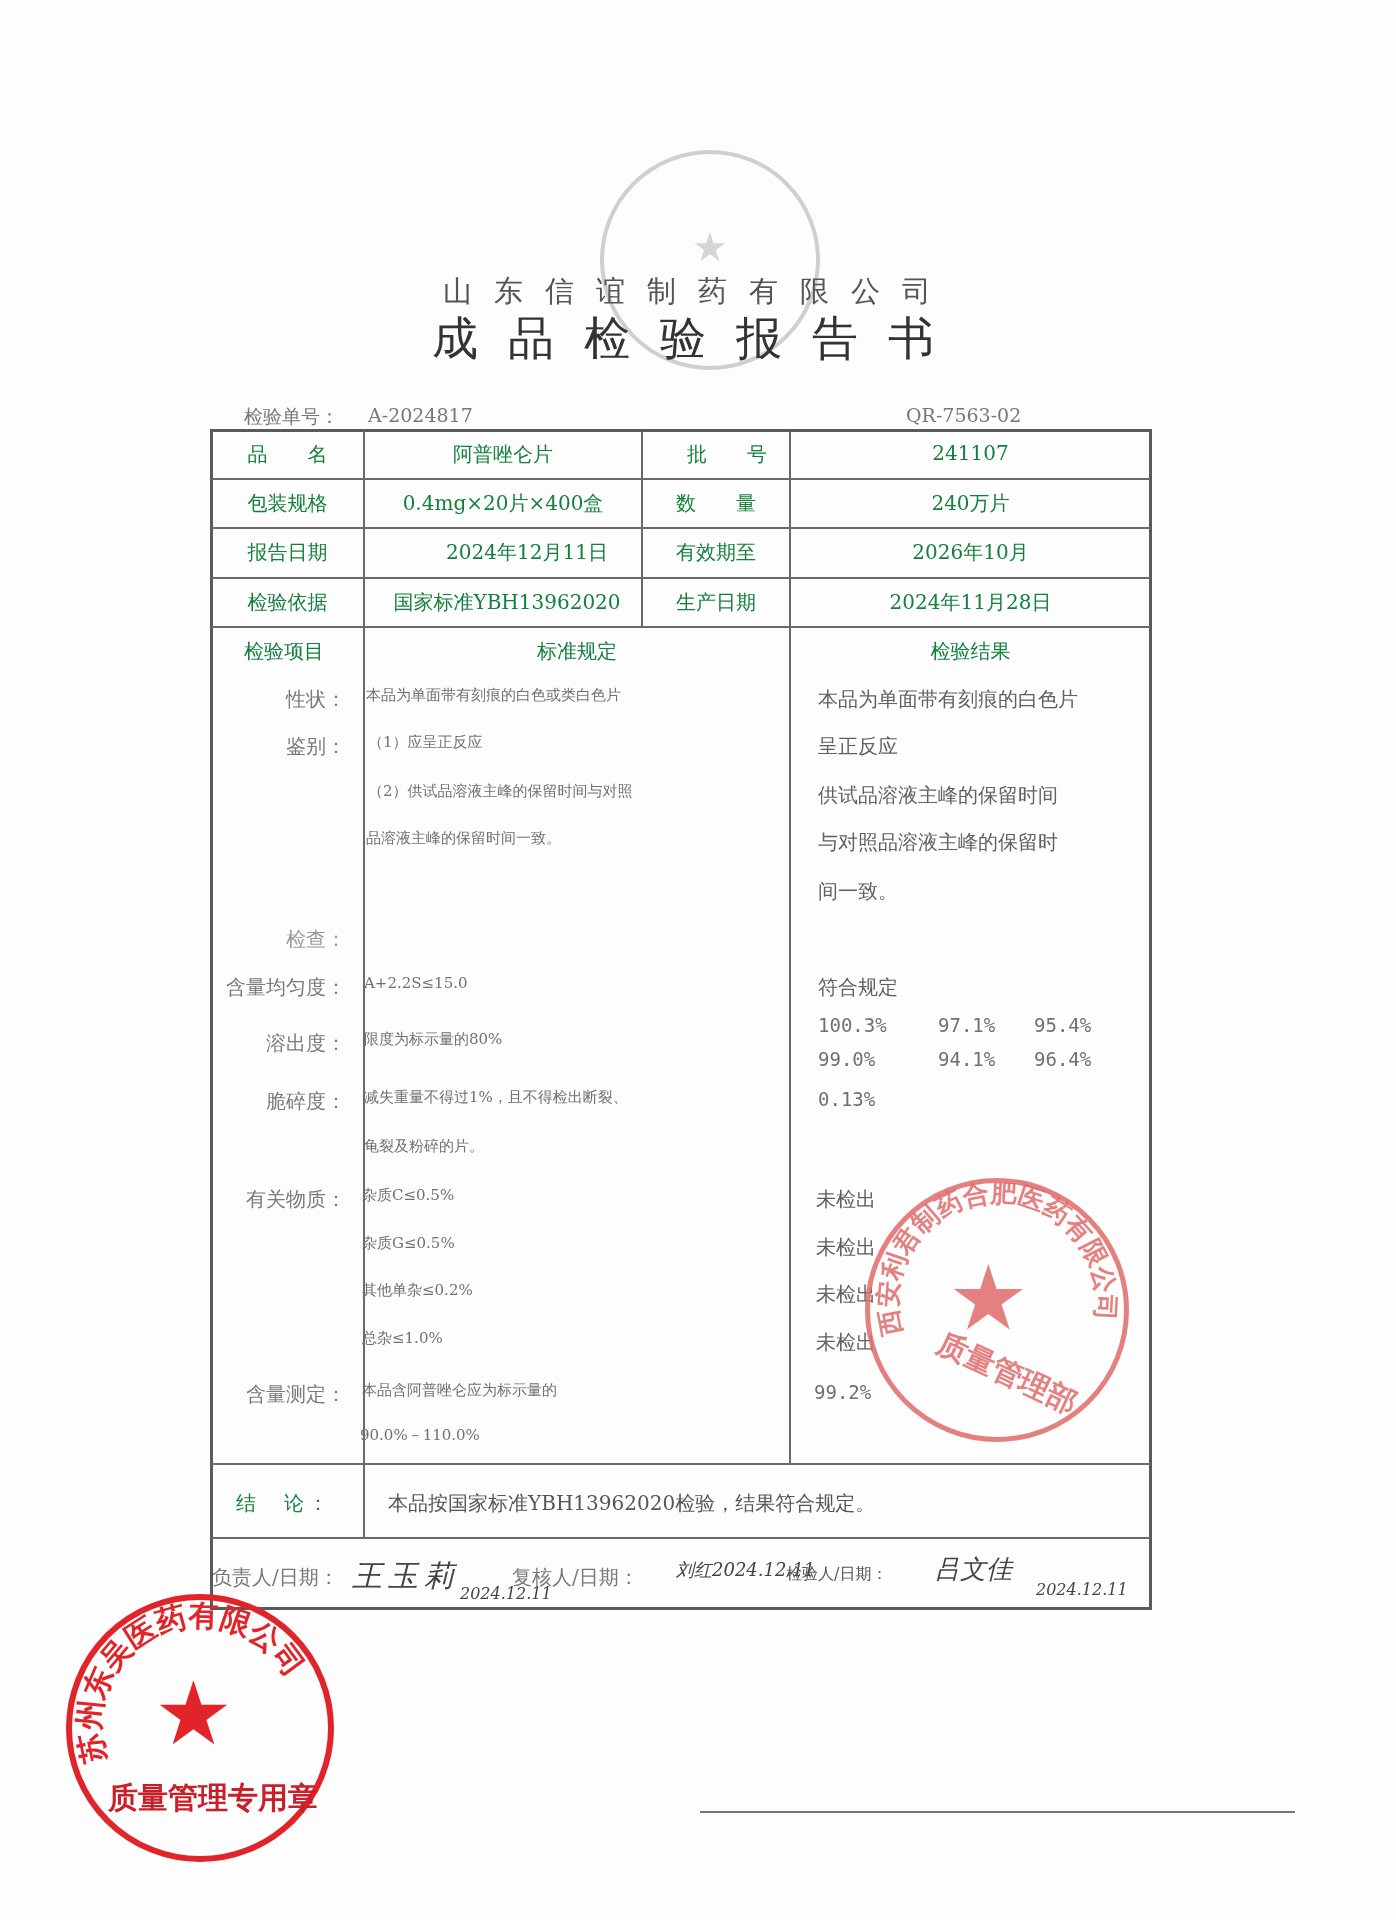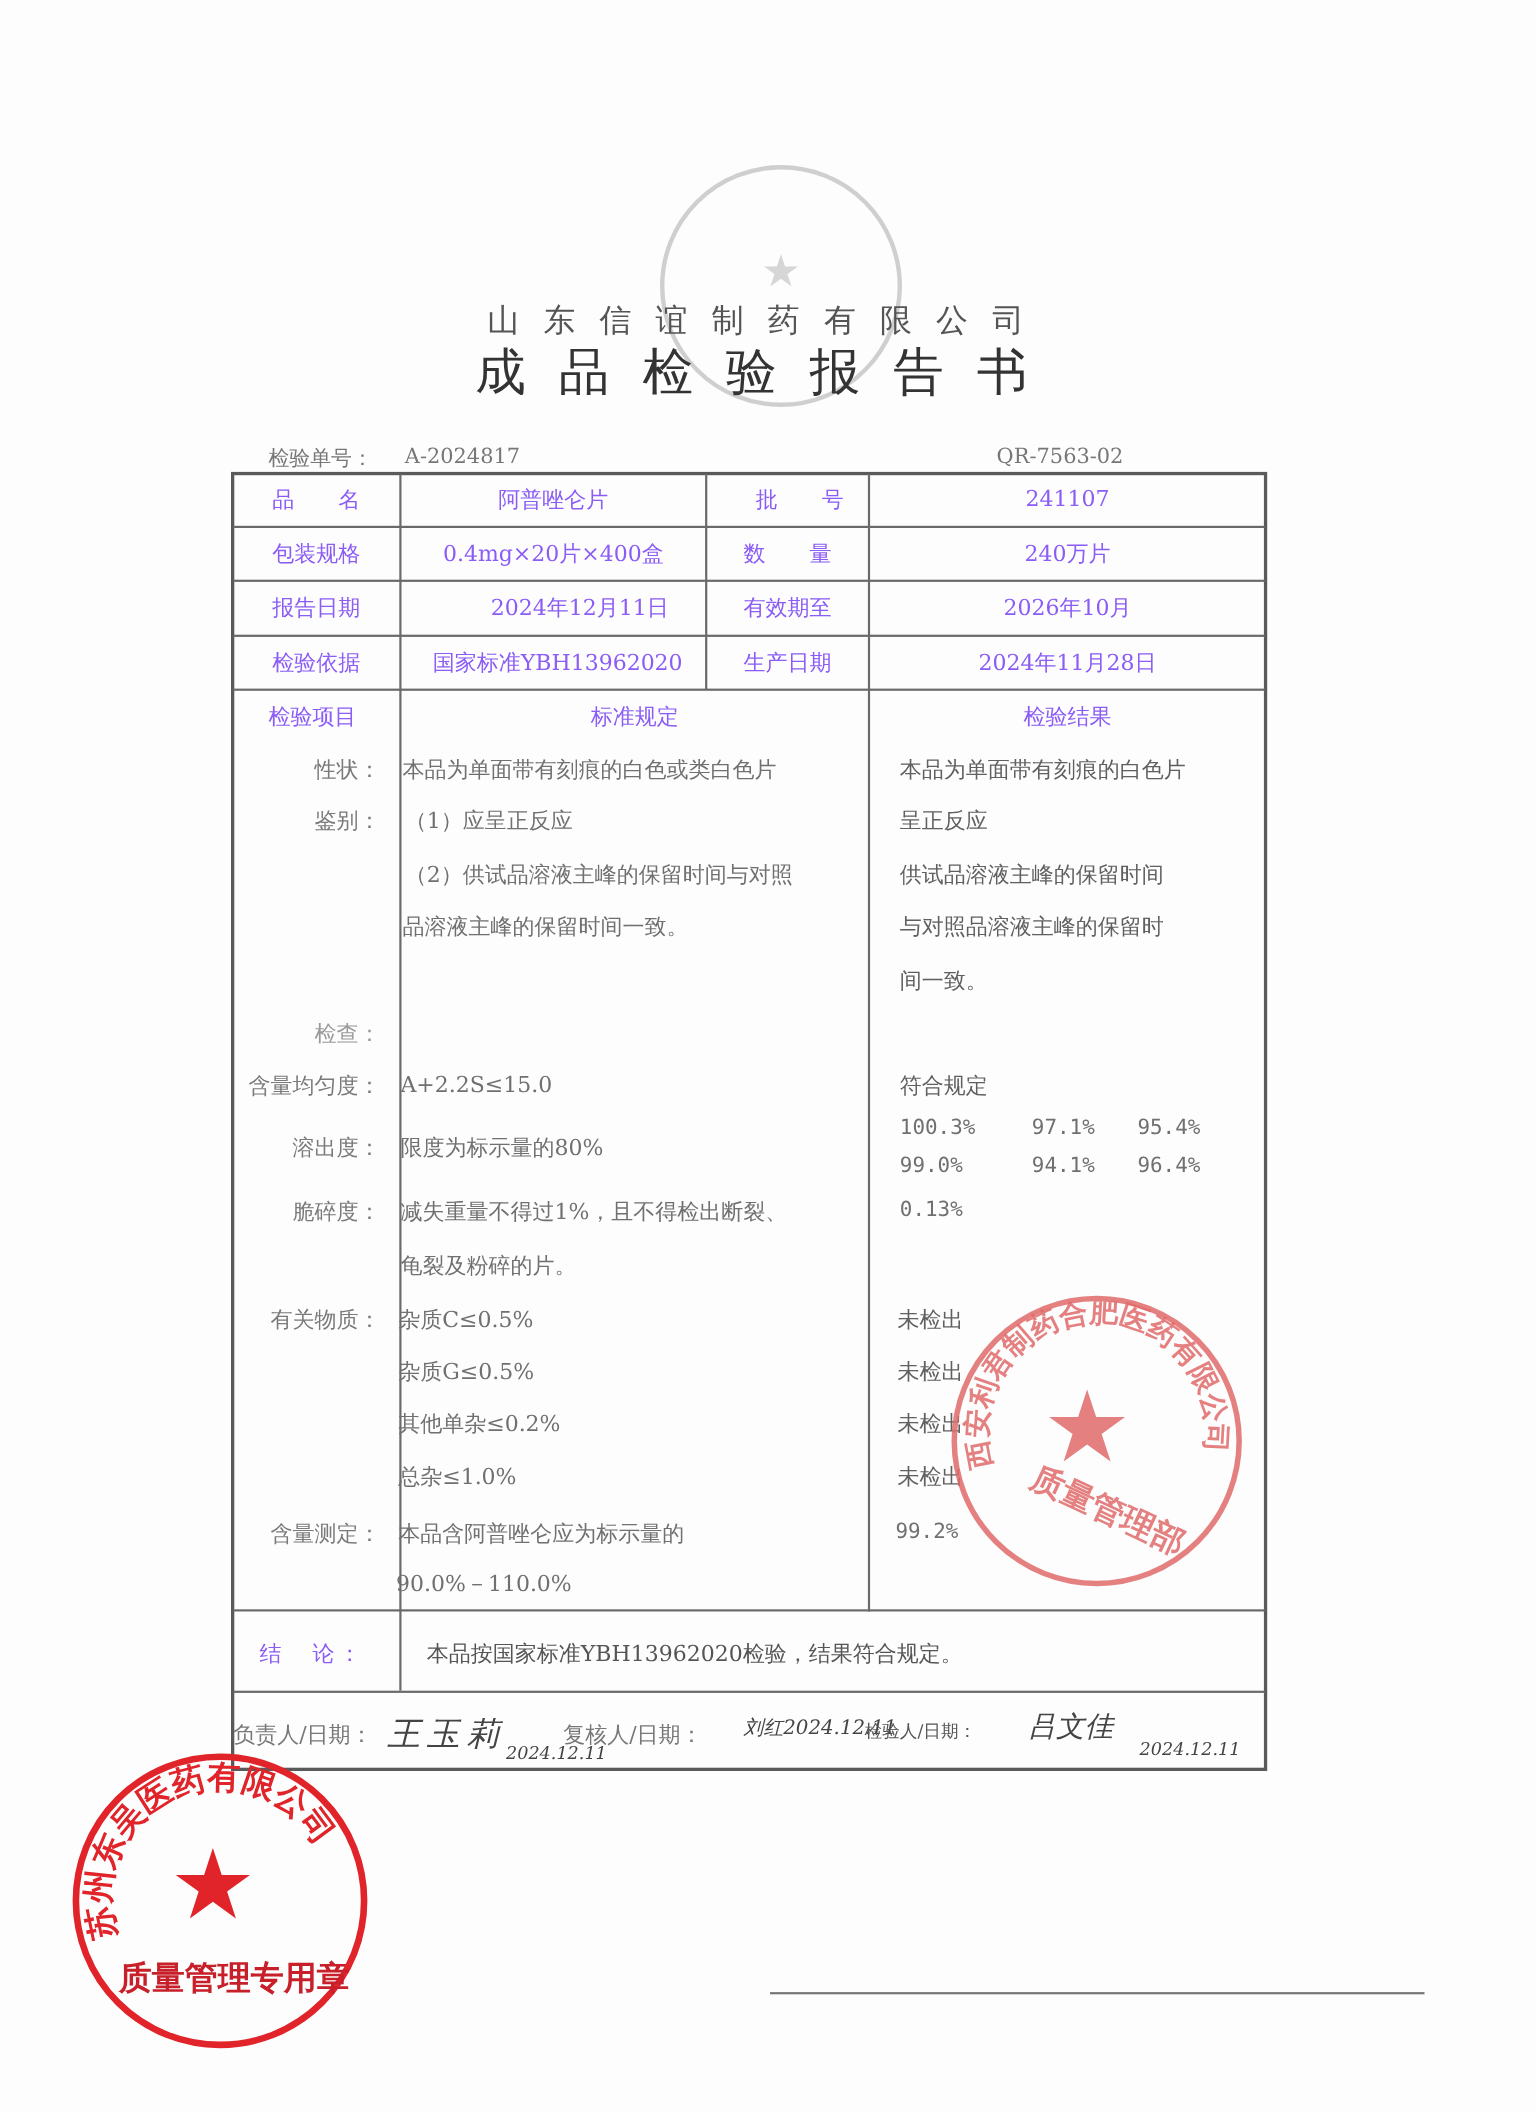--- a/index.html
+++ b/index.html
@@ -5,24 +5,24 @@
   html, body { margin:0; padding:0; }
   body { width:1396px; height:1920px; background:#fdfdfd; position:relative; overflow:hidden;
          font-family:"DejaVu Serif","Liberation Serif",serif; color:#6e6e6e; }
   .abs { position:absolute; white-space:nowrap; }
   .company { top:272px; left:0; width:1396px; text-align:center; font-size:29px; letter-spacing:22px; color:#555; font-family:"DejaVu Sans", sans-serif; font-weight:300; }
   .title { top:308px; left:0; width:1396px; text-align:center; font-size:46px; letter-spacing:30px; color:#333; font-family:"DejaVu Sans", sans-serif; }
   .meta { font-size:19px; color:#777; }
   .hline { position:absolute; height:2px; background:#6a6a6a; }
   .vline { position:absolute; width:2px; background:#6a6a6a; }
   .frame { position:absolute; border:3px solid #5a5a5a; box-sizing:border-box; }
-  .cell { font-size:20px; color:#8b5cf6; }
+  .cell { font-size:20px; color:#15803d; }
   .c { text-align:center; }
   .lbl { font-size:20px; color:#7a7a7a; text-align:right; width:130px; }
-  .std { font-size:20px; color:#707070; }
+  .std { font-size:15px; color:#707070; }
   .res { font-size:20px; color:#606060; font-family:"DejaVu Sans", sans-serif; }
   .num { font-size:19px; color:#707070; font-family:"DejaVu Sans Mono", monospace; }
   .sig { font-family:"DejaVu Serif", serif; font-style:italic; color:#444; }
   .stamp { position:absolute; border-radius:50%; box-sizing:border-box; }
   .stamp-text { position:absolute; font-family:"DejaVu Sans", sans-serif; font-weight:bold; }
 </style>
 </head>
 <body>
 
 <div class="stamp" style="left:600px;top:150px;width:220px;height:220px;border:4px solid #cfcfcf;">

